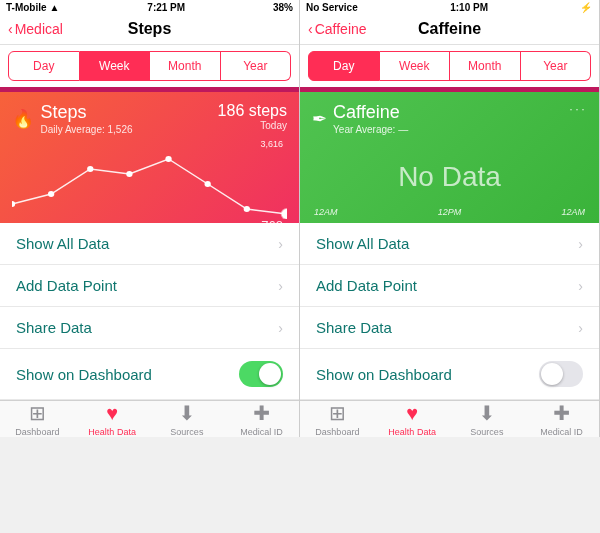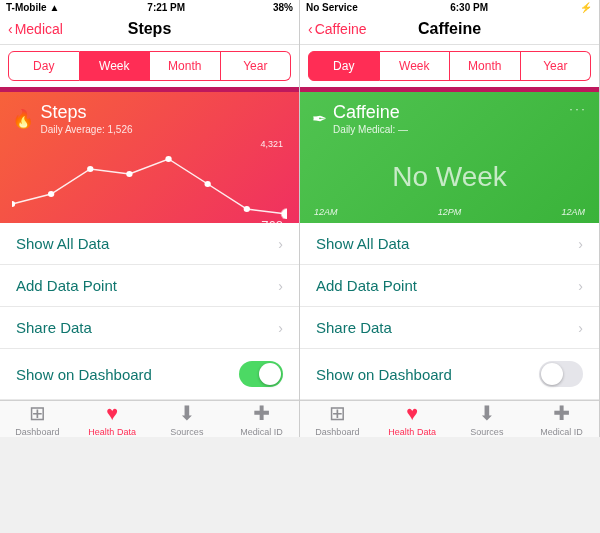--- a/index.html
+++ b/index.html
@@ -384,24 +384,28 @@
 
   <div class="chart-area">
     <div class="chart-header">
       <div class="chart-title-area">
         <span class="flame-icon">🔥</span>
         <div>
           <div class="chart-title">Steps</div>
           <div class="chart-subtitle">Daily Average: 1,526</div>
         </div>
       </div>
+      <div class="chart-value-area">
+        <div class="chart-value">186 steps</div>
+        <div class="chart-date">Today</div>
+      </div>
     </div>
 
     <div class="chart-svg-area">
-      <span class="chart-max-label">4,321</span>
+      <span class="chart-max-label">3,616</span>
       <svg class="line-chart" viewBox="0 0 260 80" preserveAspectRatio="none">
         <polyline fill="none" stroke="rgba(255,255,255,0.9)" stroke-width="1.5" points="0,65 37,55 74,30 111,35 148,20 185,45 222,70 260,75"></polyline>
         <circle cx="0" cy="65" r="3" fill="white"></circle>
         <circle cx="37" cy="55" r="3" fill="white"></circle>
         <circle cx="74" cy="30" r="3" fill="white"></circle>
         <circle cx="111" cy="35" r="3" fill="white"></circle>
         <circle cx="148" cy="20" r="3" fill="white"></circle>
         <circle cx="185" cy="45" r="3" fill="white"></circle>
         <circle cx="222" cy="70" r="3" fill="white"></circle>
         <circle cx="260" cy="75" r="5" fill="white" stroke="rgba(255,255,255,0.5)" stroke-width="2"></circle>
@@ -466,21 +470,21 @@
     </div>
   </div>
 </div>
 
 <div class="phone-panel">
 
   <div class="status-bar">
     <div class="status-left">
       <span>No Service</span>
     </div>
-    <span>6:30 PM</span>
+    <span>1:10 PM</span>
     <div class="status-right">
       <span>⚡</span>
     </div>
   </div>
 
   <div class="nav-bar">
     <div class="nav-back">
       <span>‹</span>
       <span>Caffeine</span>
     </div>
@@ -501,27 +505,27 @@
       <span>Year</span>
     </div>
   </div>
 
   <div class="chart-area-green">
     <div class="chart-header">
       <div class="chart-title-area">
         <span class="pill-icon">✒</span>
         <div>
           <div class="chart-title">Caffeine</div>
-          <div class="chart-subtitle">Daily Medical: —</div>
+          <div class="chart-subtitle">Year Average: —</div>
         </div>
       </div>
       <span class="three-dots">···</span>
     </div>
 
-    <div class="no-data-text">No Week</div>
+    <div class="no-data-text">No Data</div>
 
     <div class="chart-time-labels">
       <span class="chart-time-label">12AM</span>
       <span class="chart-time-label">12PM</span>
       <span class="chart-time-label">12AM</span>
     </div>
   </div>
 
   <div class="menu-list">
     <div class="menu-item">

